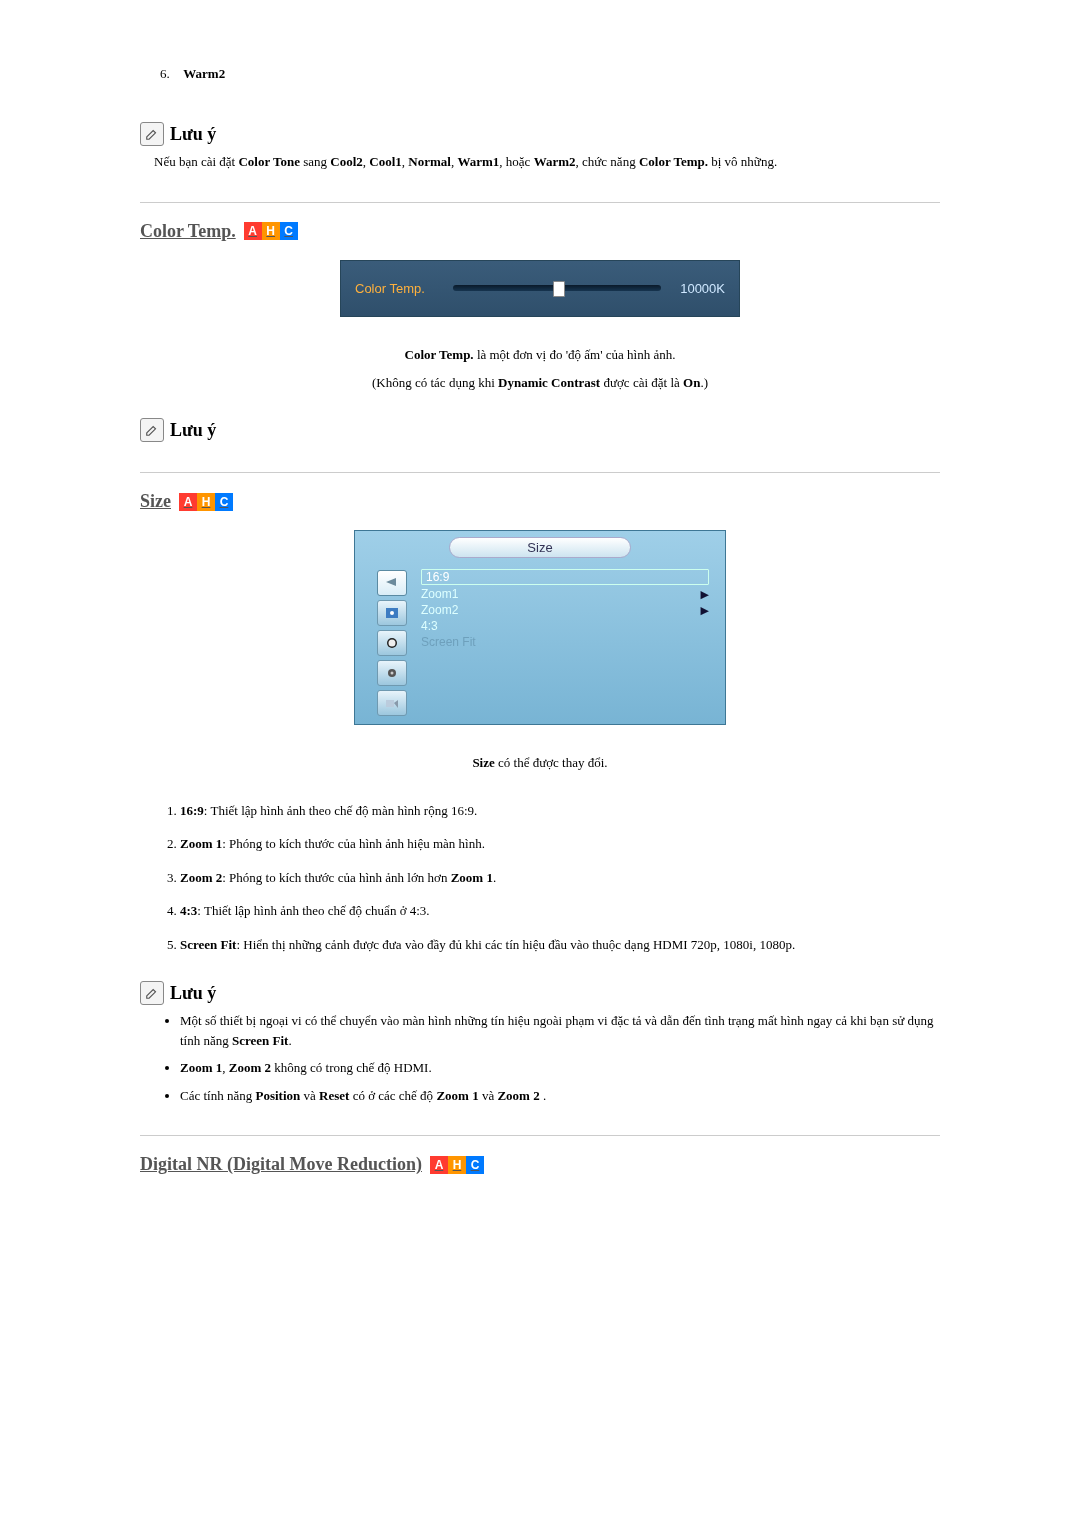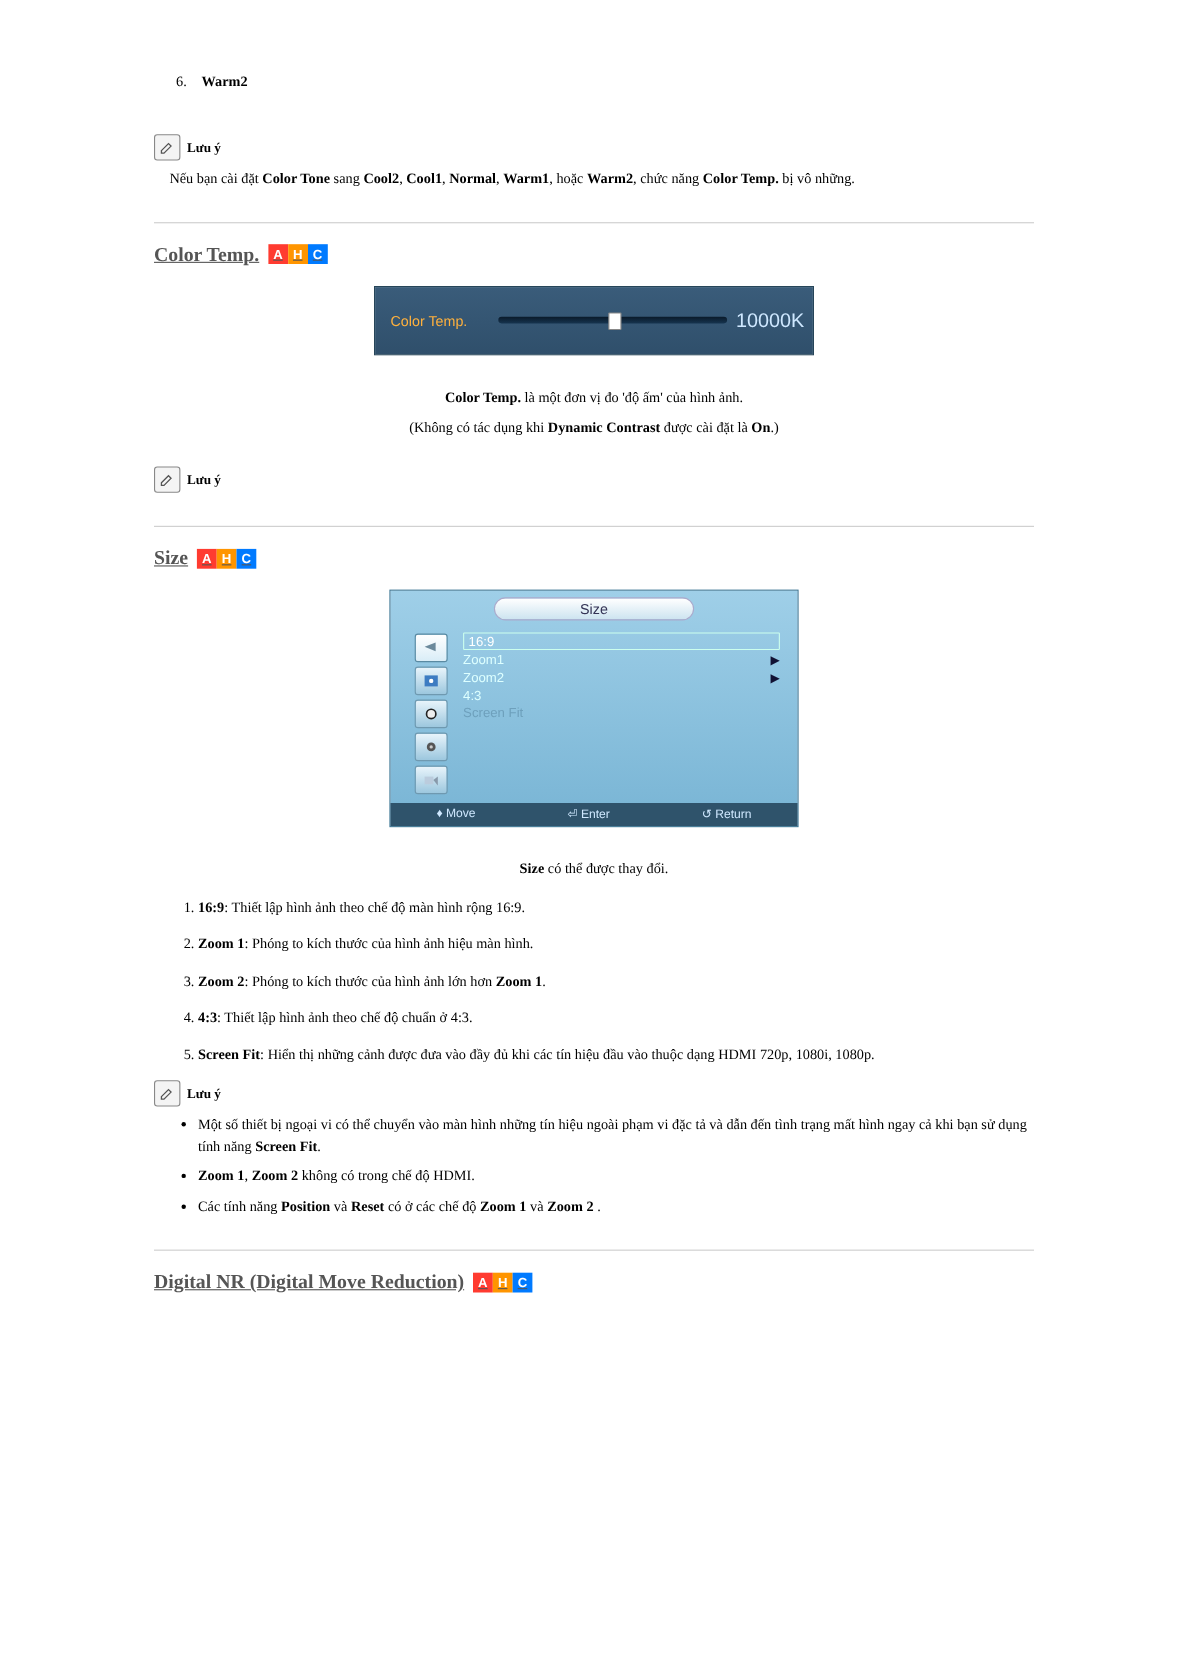--- a/index.html
+++ b/index.html
@@ -16,21 +16,21 @@
     margin-bottom: 40px;
   }
   .item6 .num { display:inline-block; width:20px; }
   .note-block { margin-bottom: 30px; }
   .note-header { display:flex; align-items:center; margin-bottom:6px; }
   .note-icon {
     width:22px; height:22px; display:inline-flex; align-items:center; justify-content:center;
     border:1px solid #888; border-radius:3px; background:#f4f4f4; margin-right:6px;
   }
   .note-icon svg { width:14px; height:14px; }
-  .note-title { font-weight:bold; font-size:12px; }
+  .note-title { font-weight:bold; font-size:18px; }
   .note-text { margin:4px 0 0 14px; line-height:1.5; font-size:13px; }
   hr { border:none; border-top:1px solid #ccc; margin:18px 0; }
   .section-title {
     font-family: Georgia, serif;
     font-size:18px;
     font-weight:bold;
     text-decoration:underline;
     color:#555;
     margin-bottom:18px;
     display:flex;
@@ -56,21 +56,21 @@
   .slider-track {
     flex:1; height:6px; position:relative;
     background:linear-gradient(#0a1a2a,#16344f);
     border-radius:3px; margin:0 8px;
   }
   .slider-thumb {
     position:absolute; top:-4px; left:48%;
     width:10px; height:14px; background:#fff; border:1px solid #888;
     border-radius:1px;
   }
-  .slider-value { color:#cfe8ff; font-size:18px; width:56px; text-align:right; }
+  .slider-value { color:#cfe8ff; font-size:13px; width:56px; text-align:right; }
   .p { margin:8px 0; line-height:1.6;text-align:center; }
   .size-osd {
     width:370px; margin:0 auto 28px auto;
     background:linear-gradient(#9fcfe8,#78b4d4);
     border:1px solid #3e7795;
     font-family:Arial, sans-serif;
     position:relative;
   }
   .osd-tab {
     width:180px; margin:6px auto 0 auto; padding:2px 0;
@@ -92,21 +92,21 @@
   .osd-row.sel { color:#fff; }
   .osd-row .r-label { flex:1; }
   .osd-row .r-arrow { color:#113; font-size:11px; }
   .osd-row-box { display:inline-block; border:1px solid #cfe; padding:0 78px 0 4px; border-radius:1px; color:#fff; }
   .osd-row.dis { color:#6ea0bc; }
   .osd-footer {
     display:flex; justify-content:space-around;
     background:#2f536b; color:#cfe8ff; font-size:11px;
     padding:4px 0;
   }
-  ol.num-list { padding-left:40px; margin:14px 0; }
+  ol.num-list { padding-left:40px; margin:27px 0; }
   ol.num-list li { margin-bottom:14px; line-height:1.5; }
   ul.bullets { list-style-type:disc; padding-left:40px; margin:0 0; }
   ul.bullets li { margin-bottom:8px; line-height:1.5; }
   b { font-weight:bold; }
 </style>
 </head>
 <body>
 
 <div class="item6">
   <span class="num">6.</span>
@@ -222,25 +222,20 @@
           <span class="r-arrow">▶</span>
         </div>
       <div class="osd-row">
           <span class="r-label">4:3</span>
         </div>
       <div class="osd-row dis">
           <span class="r-label">Screen Fit</span>
         </div>
     </div>
   </div>
-  <div class="osd-footer">
-    <span>♦ <span>Move</span></span>
-    <span>⏎ <span>Enter</span></span>
-    <span>↺ <span>Return</span></span>
-  </div>
 </div>
 
 <div class="p">
   <b>Size</b><span> có thể được thay đổi.</span>
 </div>
 
 <ol class="num-list">
   <li><b>16:9</b><span>: Thiết lập hình ảnh theo chế độ màn hình rộng 16:9.</span></li>
   <li><b>Zoom 1</b><span>: Phóng to kích thước của hình ảnh hiệu màn hình.</span></li>
   <li><b>Zoom 2</b><span>: Phóng to kích thước của hình ảnh lớn hơn </span><b>Zoom 1</b><span>.</span></li>

